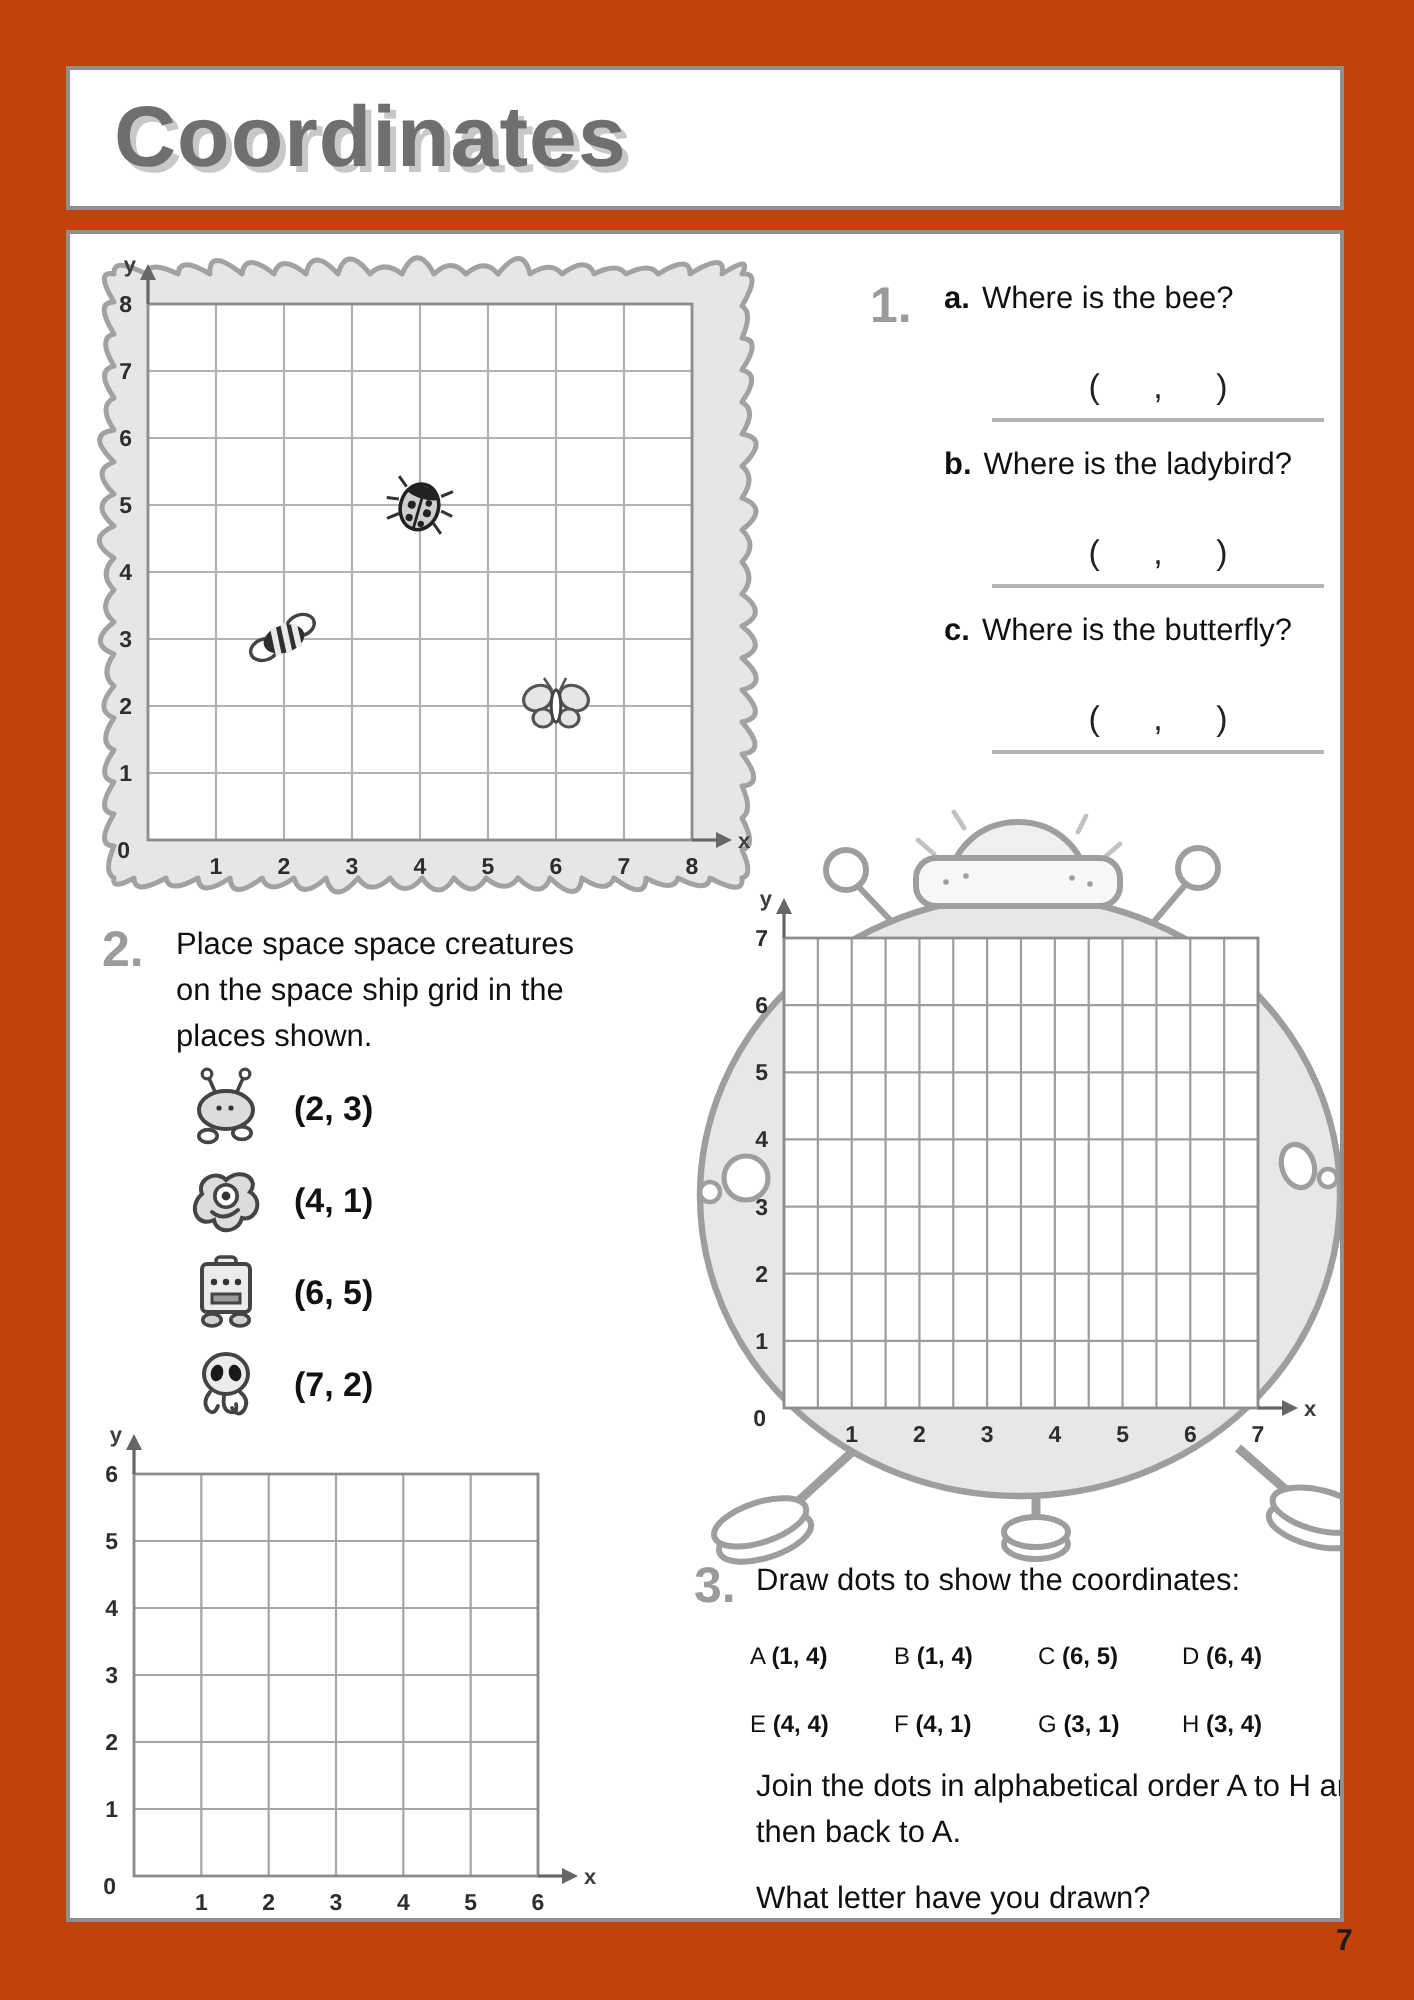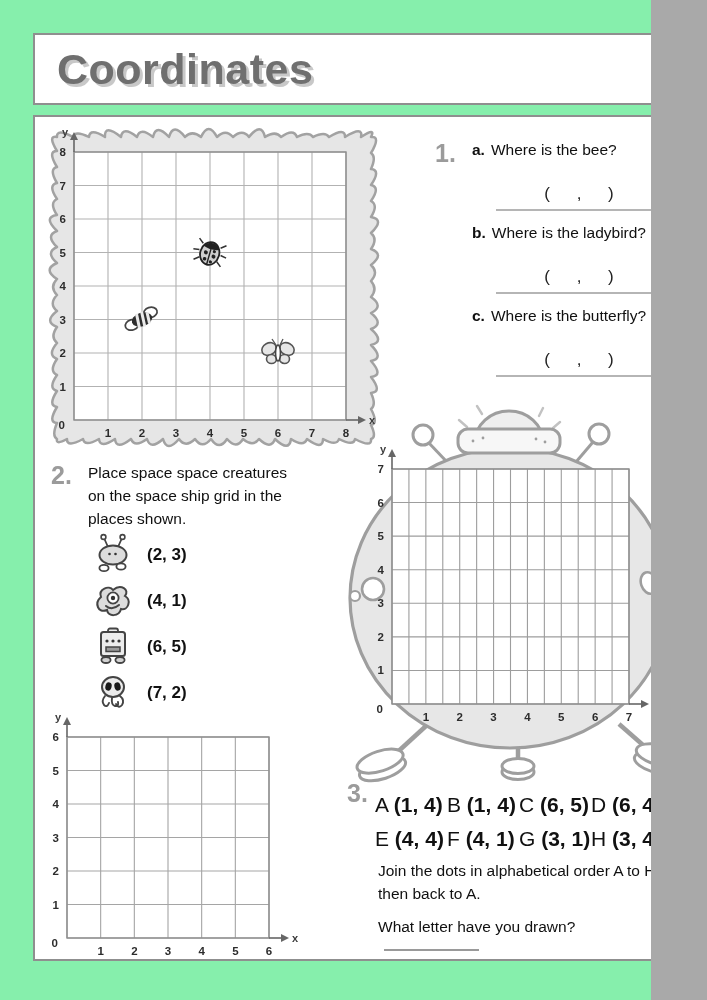--- a/index.html
+++ b/index.html
@@ -1,16 +1,16 @@
 <!DOCTYPE html>
 <html><head>
 <meta charset="utf-8">
 <style>
   html,body{margin:0;padding:0;background:#a9a9a9;font-family:"Liberation Sans",sans-serif;}
-  .page{position:relative;width:651px;height:1000px;background:#86efac;overflow:hidden;}
+  .page{position:relative;width:707px;height:1000px;background:#c2410c;overflow:hidden;}
   .title-bar{position:absolute;left:33px;top:33px;width:639px;height:72px;background:#fff;
     border:2px solid #8f8f8f;box-sizing:border-box;display:flex;align-items:center;padding-left:22px;}
   .title-bar h1{margin:0;font-size:43px;font-weight:bold;color:#6f6f6f;letter-spacing:.5px;
     text-shadow:3px 3px 0 #c8c8c8;}
   .content{position:absolute;left:33px;top:115px;width:639px;height:846px;background:#fff;
     border:2px solid #8f8f8f;box-sizing:border-box;overflow:hidden;}
   .page-number{position:absolute;left:668px;top:962px;font-size:15px;font-weight:bold;color:#1d1d1d;}
 
   .qnum{position:absolute;left:0;top:0;font-size:25px;font-weight:bold;color:#9b9b9b;}
   .qtext{font-size:15.5px;color:#101010;line-height:23px;}
@@ -31,21 +31,21 @@
   #q2 .instr{margin-left:37px;width:220px;}
   .creatures{margin-left:38px;margin-top:2px;}
   .creature-row{display:flex;align-items:center;height:46px;}
   .creature-icon{width:48px;display:flex;justify-content:center;align-items:center;}
   .creature-coords{font-size:17px;font-weight:bold;color:#111;margin-left:10px;}
 
   #q3{position:absolute;left:312px;top:662px;width:322px;}
   #q3 .instr{margin-left:31px;width:290px;}
   .points{margin-left:28px;margin-top:9px;}
   .points-row{display:flex;height:34px;align-items:center;}
-  .point{width:72px;font-size:21px;color:#111;white-space:nowrap;}
+  .point{width:72px;font-size:12px;color:#111;white-space:nowrap;}
   .point b{font-weight:bold;}
   .join-text{margin-left:31px;margin-top:3px;width:312px;}
   .final-line{margin-left:31px;margin-top:13px;font-size:15.5px;color:#101010;}
   .blank{display:inline-block;width:95px;border-bottom:2px solid #9a9a9a;height:13px;margin-left:6px;}
 
   svg text.tick{font-family:"Liberation Sans",sans-serif;font-weight:700;font-size:11.5px;fill:#2d2d2d;}
   svg text.ax{font-family:"Liberation Sans",sans-serif;font-weight:700;font-size:11px;fill:#3d3d3d;}
 </style>
 </head>
 <body>
@@ -267,20 +267,21 @@
           <text class="tick" x="53.666666666666664" y="250" text-anchor="middle">1</text>
           <text class="tick" x="87.33333333333333" y="250" text-anchor="middle">2</text>
           <text class="tick" x="121" y="250" text-anchor="middle">3</text>
           <text class="tick" x="154.66666666666666" y="250" text-anchor="middle">4</text>
           <text class="tick" x="188.33333333333334" y="250" text-anchor="middle">5</text>
           <text class="tick" x="222" y="250" text-anchor="middle">6</text>
         </svg></div>
 
     <div id="q3">
       <span class="qnum">3.</span>
+      <div class="instr qtext">Draw dots to show the coordinates:</div>
       <div class="points">
         <div class="points-row">
           <span class="point"><span>A</span> <b>(1, 4)</b></span>
           <span class="point"><span>B</span> <b>(1, 4)</b></span>
           <span class="point"><span>C</span> <b>(6, 5)</b></span>
           <span class="point"><span>D</span> <b>(6, 4)</b></span>
         </div>
         <div class="points-row">
           <span class="point"><span>E</span> <b>(4, 4)</b></span>
           <span class="point"><span>F</span> <b>(4, 1)</b></span>

